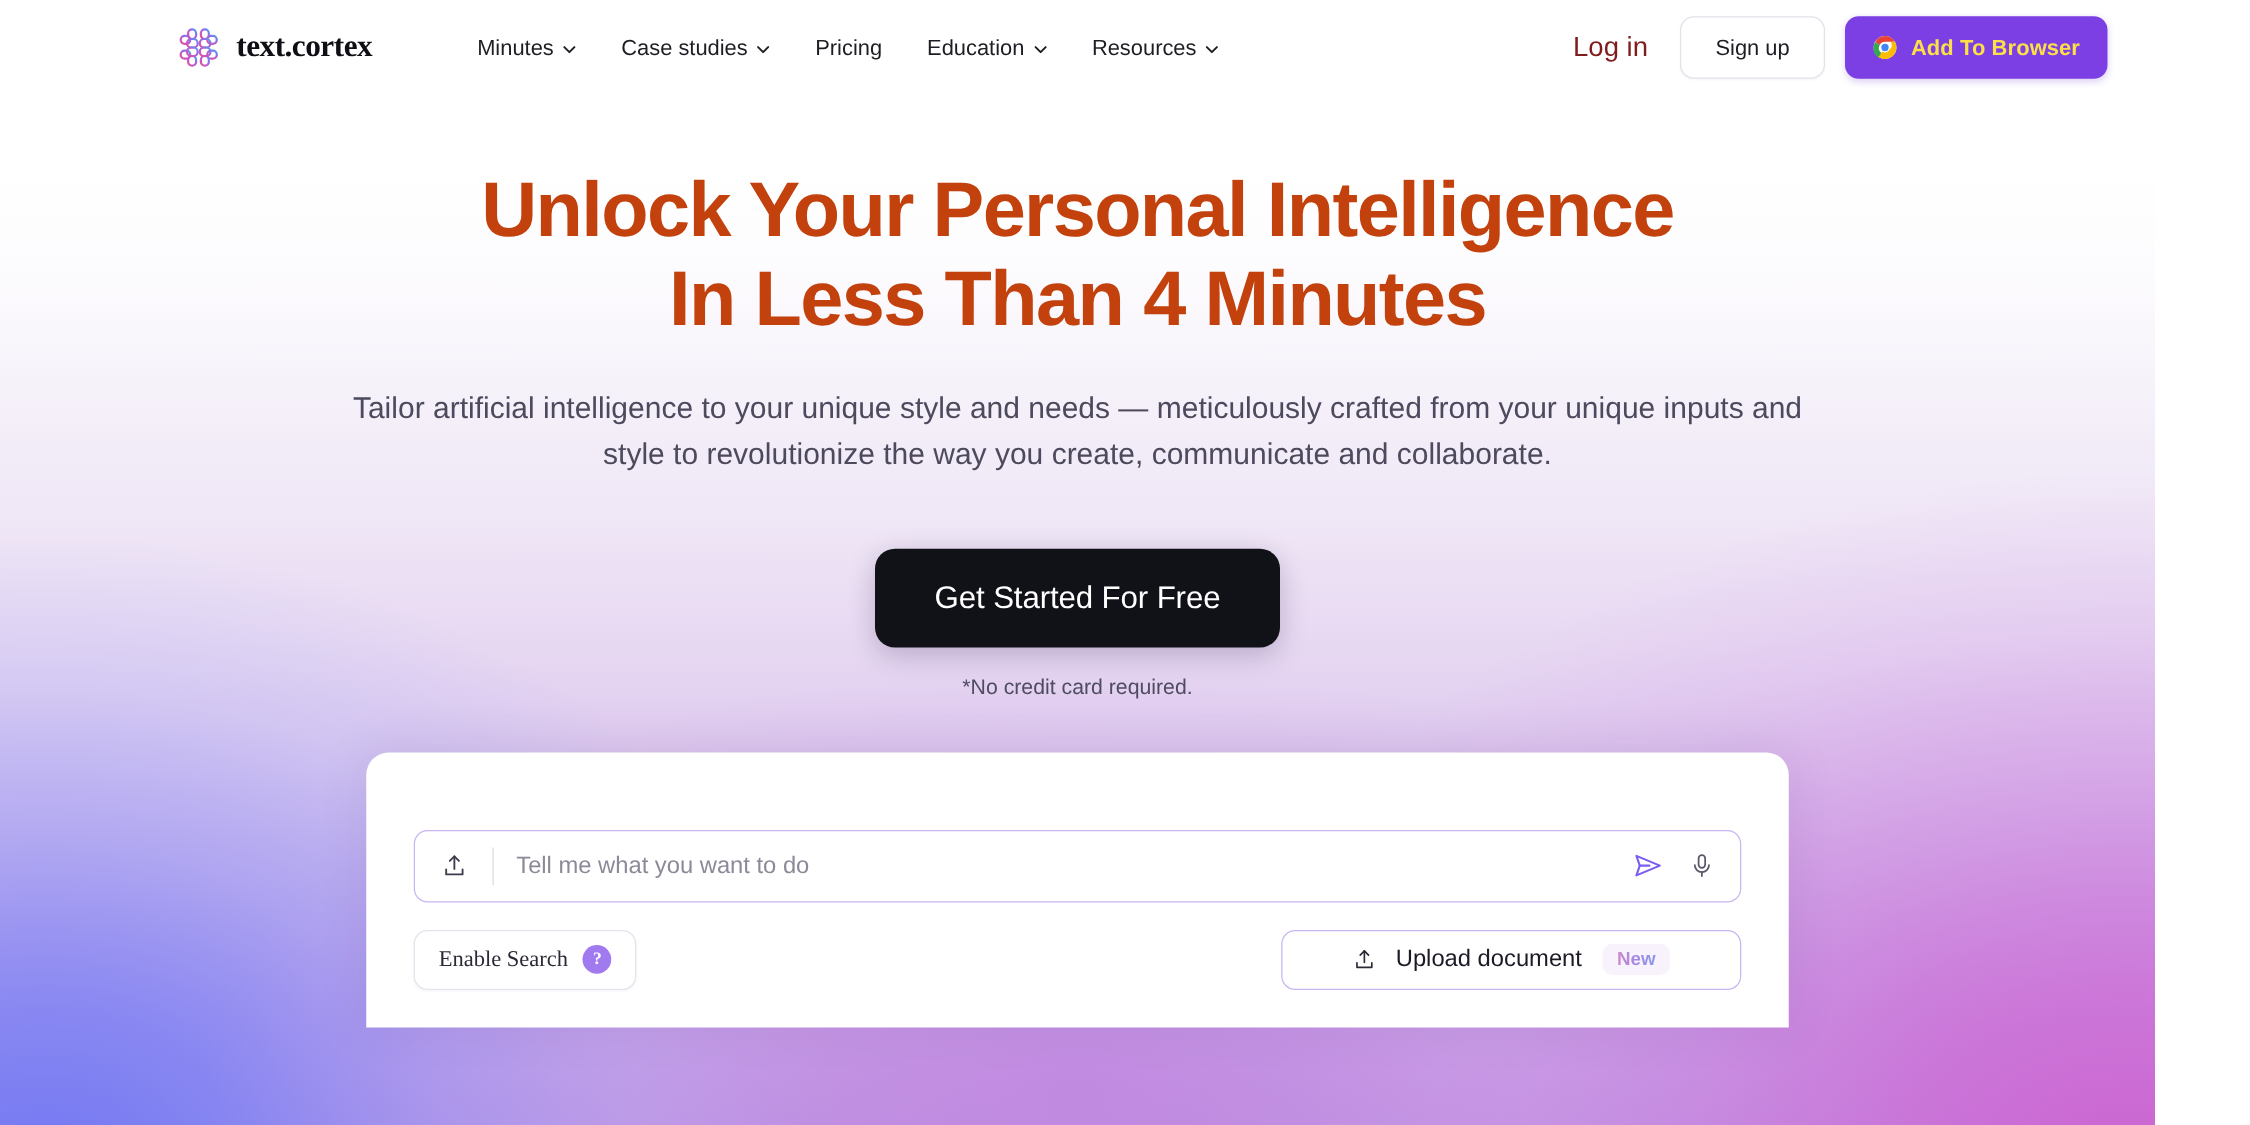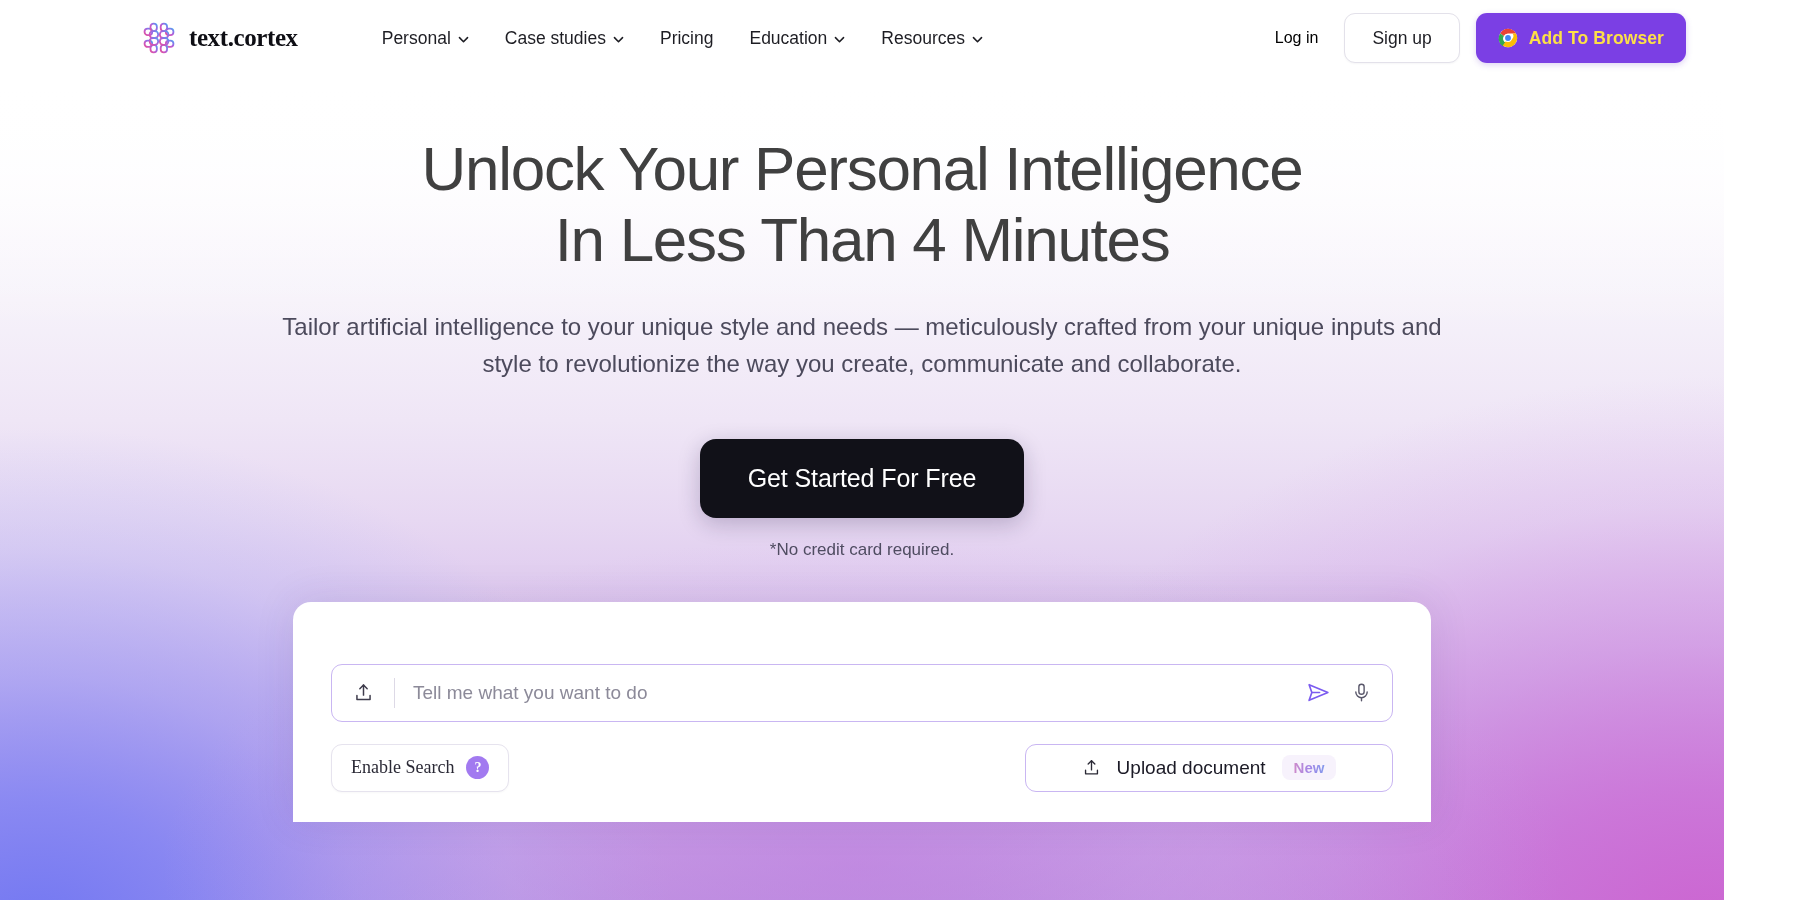--- a/index.html
+++ b/index.html
@@ -111,22 +111,22 @@
     width:11px; height:11px; display:block; flex:none;
     margin-top:2px;
   }
 
   .header-right {
     margin-left:auto;
     display:flex; align-items:center;
     gap:0;
   }
   .login-link {
-    font-size:16px;
-    color:#000000;
+    font-size:22px;
+    color:#7f1d1d;
     cursor:pointer;
     padding:0 26px;
     white-space:nowrap;
   }
   .signup-btn {
     font-size:17.5px;
     color:#1d1d23;
     background:#ffffff;
     border:1px solid #e3e1ea;
     border-radius:11px;
@@ -152,24 +152,24 @@
     font-size:17.5px; font-weight:bold; color:#fde047;
     letter-spacing:0.1px;
   }
   .chrome-icon { width:20px; height:20px; display:block; flex:none; }
 
   
   .hero { text-align:center; }
   .headline {
     margin-top:58px;
     font-size:62px;
-    font-weight:normal;
+    font-weight:bold;
     line-height:1.14;
     letter-spacing:-1.3px;
-    color:#404040;
+    color:#c2410c;
   }
   .subhead {
     margin:34px auto 0;
     max-width:1160px;
     font-size:24px;
     line-height:1.53;
     color:#4c4a5c;
     font-weight:normal;
   }
   .cta-wrap { margin-top:56px; }
@@ -345,21 +345,21 @@
             <rect x="9" y="20" width="10" height="8" rx="3.8"></rect>
             <rect x="21" y="20" width="10" height="8" rx="3.8"></rect>
           </g>
         </svg>
         <span class="brand-name">text.cortex</span>
       </div>
 
       <div class="nav">
 
         <div class="nav-item">
-          <span>Personal</span>
+          <span>Minutes</span>
           <svg class="chev" viewBox="0 0 12 12">
             <path d="M1.6 4 L6 8.4 L10.4 4" fill="none" stroke="#1d1d23" stroke-width="1.7" stroke-linecap="round" stroke-linejoin="round"></path>
           </svg>
         </div>
 
         <div class="nav-item">
           <span>Case studies</span>
           <svg class="chev" viewBox="0 0 12 12">
             <path d="M1.6 4 L6 8.4 L10.4 4" fill="none" stroke="#1d1d23" stroke-width="1.7" stroke-linecap="round" stroke-linejoin="round"></path>
           </svg>

